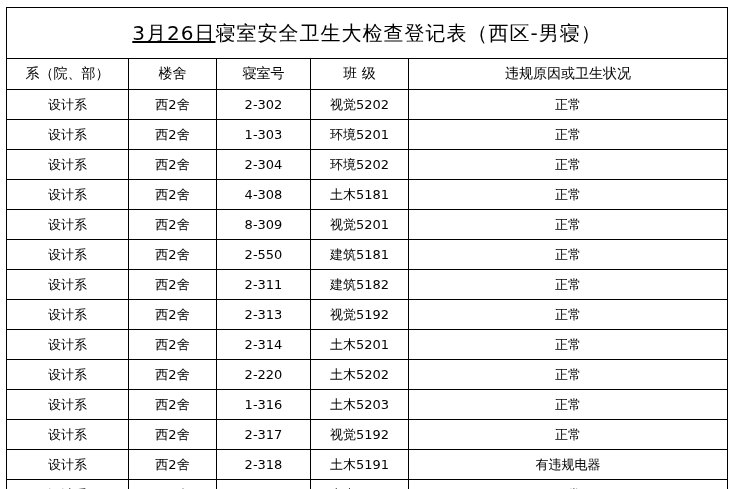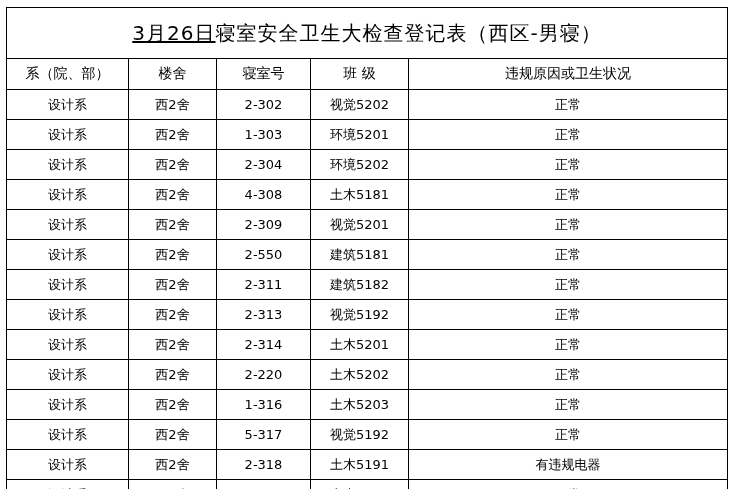--- a/index.html
+++ b/index.html
@@ -110,21 +110,21 @@
       <tr class="row">
         <td>设计系</td>
         <td>西2舍</td>
         <td>4-308</td>
         <td>土木5181</td>
         <td>正常</td>
       </tr>
       <tr class="row">
         <td>设计系</td>
         <td>西2舍</td>
-        <td>2-309</td>
+        <td>8-309</td>
         <td>视觉5201</td>
         <td>正常</td>
       </tr>
       <tr class="row">
         <td>设计系</td>
         <td>西2舍</td>
         <td>2-550</td>
         <td>建筑5181</td>
         <td>正常</td>
       </tr>
@@ -159,21 +159,21 @@
       <tr class="row">
         <td>设计系</td>
         <td>西2舍</td>
         <td>1-316</td>
         <td>土木5203</td>
         <td>正常</td>
       </tr>
       <tr class="row">
         <td>设计系</td>
         <td>西2舍</td>
-        <td>5-317</td>
+        <td>2-317</td>
         <td>视觉5192</td>
         <td>正常</td>
       </tr>
       <tr class="row">
         <td>设计系</td>
         <td>西2舍</td>
         <td>2-318</td>
         <td>土木5191</td>
         <td>有违规电器</td>
       </tr>

